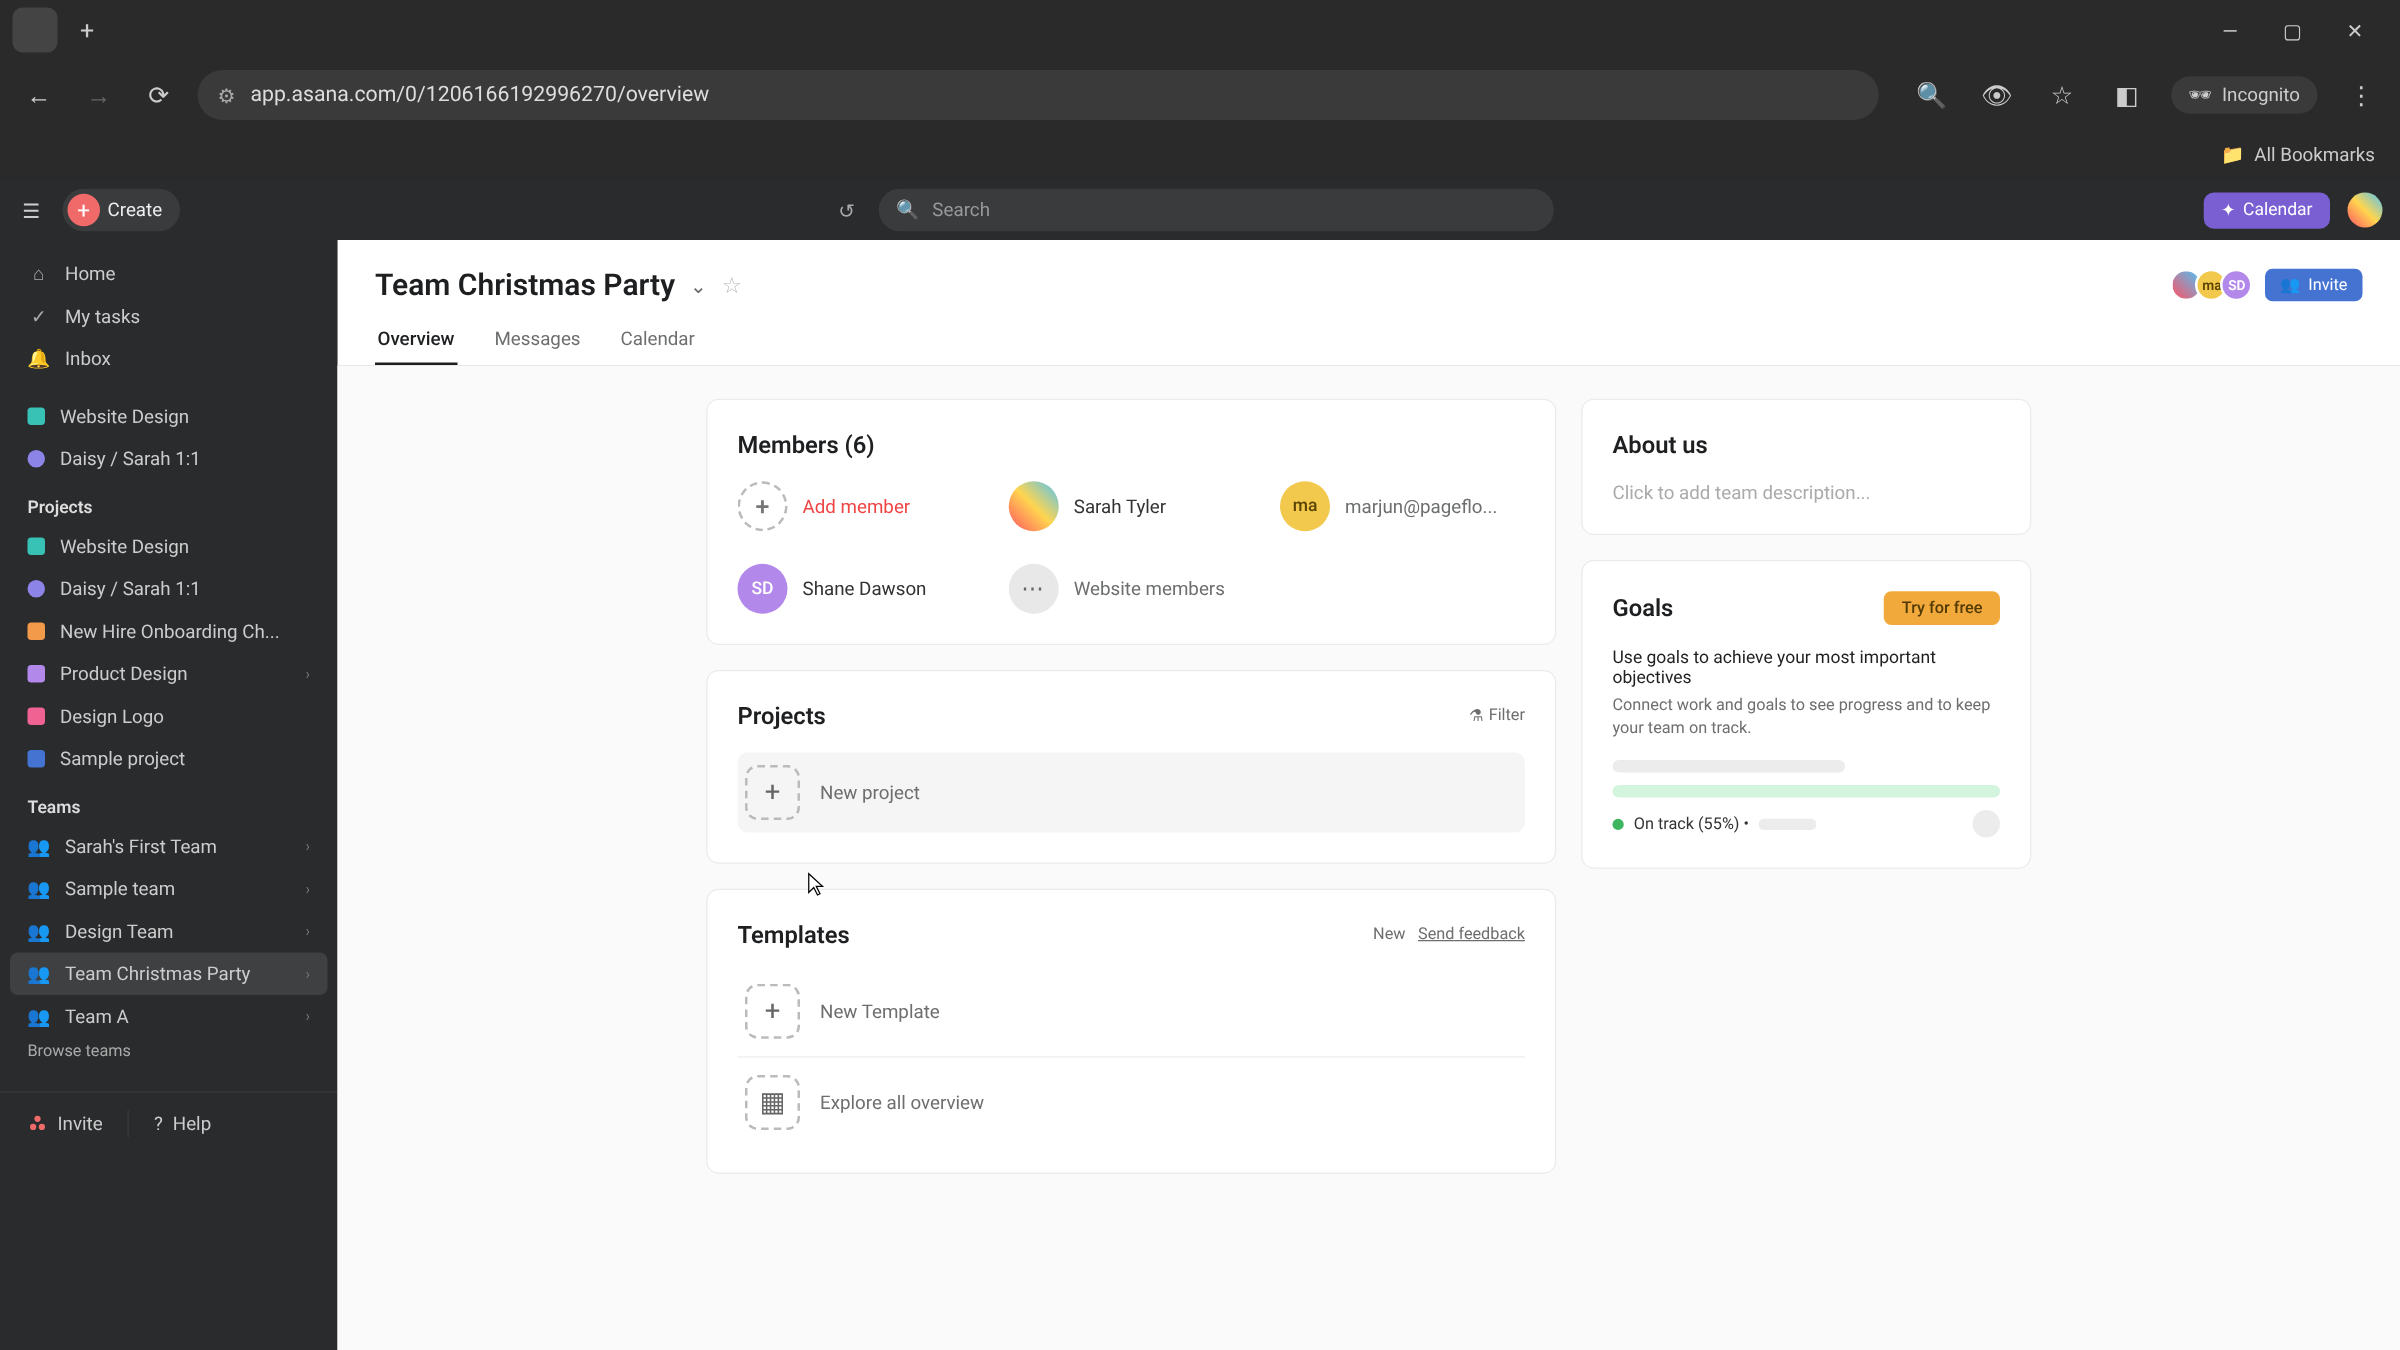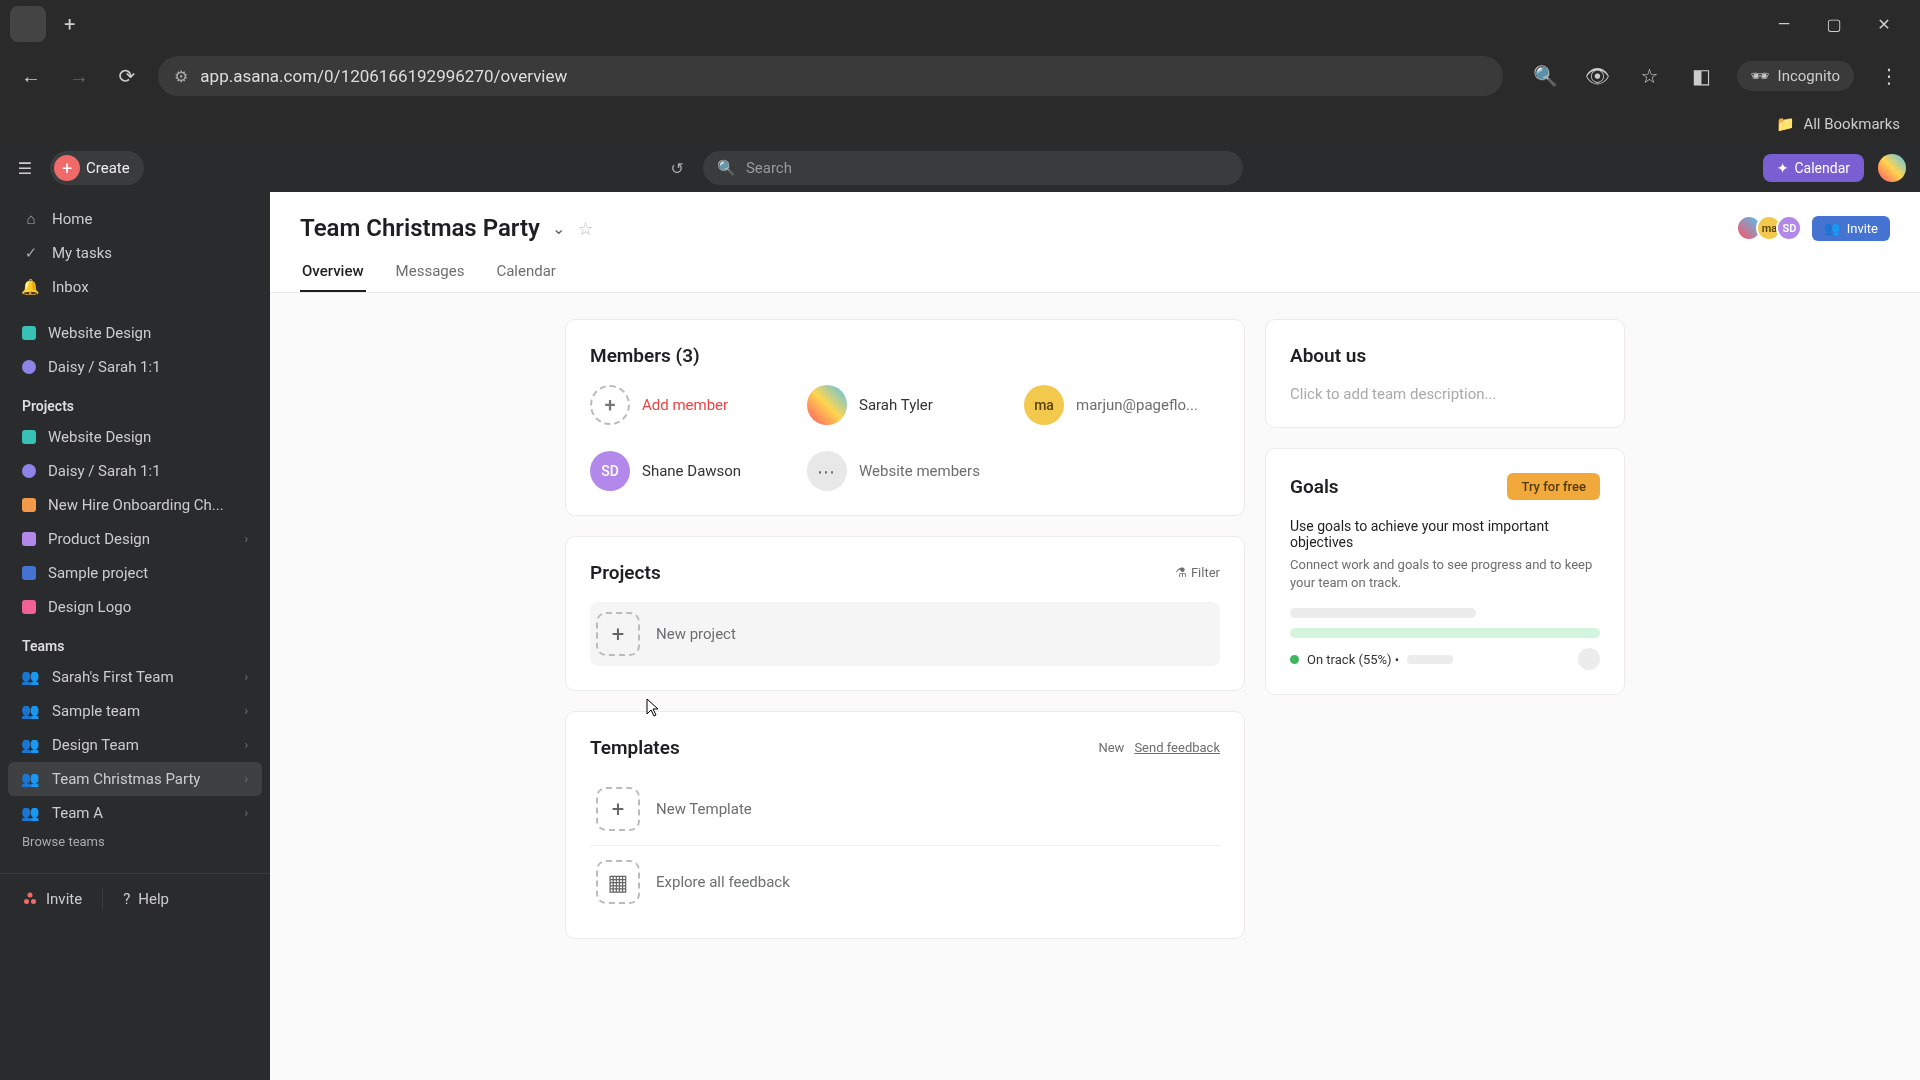--- a/index.html
+++ b/index.html
@@ -216,26 +216,26 @@
       <div class="side-item">
           <span class="proj-square c-orange"></span>
           <span>New Hire Onboarding Ch...</span>
         </div>
       <div class="side-item">
           <span class="proj-square c-lav"></span>
           <span>Product Design</span>
           <span class="side-chevron">›</span>
         </div>
       <div class="side-item">
+          <span class="proj-square c-pink"></span>
+          <span>Design Logo</span>
+        </div>
+      <div class="side-item">
           <span class="proj-square c-darkblue"></span>
           <span>Sample project</span>
-        </div>
-      <div class="side-item">
-          <span class="proj-square c-pink"></span>
-          <span>Design Logo</span>
         </div>
 
       <div class="side-section-label">Teams</div>
       <div class="side-item">
           <span class="side-icon">👥</span>
           <span>Sarah's First Team</span>
           <span class="side-chevron">›</span>
         </div>
       <div class="side-item">
           <span class="side-icon">👥</span>
@@ -300,21 +300,21 @@
           <div class="tab-item active">Overview</div>
           <div class="tab-item">Messages</div>
           <div class="tab-item">Calendar</div>
         </div>
       </div>
 
       <div class="page-body">
         <div class="col-main">
 
           <div class="card">
-            <div class="card-title">Members (3)</div>
+            <div class="card-title">Members (6)</div>
             <div class="members-grid">
               <div class="member-item">
                 <div class="member-avatar dashed">+</div>
                 <span style="color:#ef4444">Add member</span>
               </div>
               <div class="member-item">
                 <div class="member-avatar" style="background:linear-gradient(45deg,#ff5263,#ffd54f,#4fc3f7)"></div>
                 <span>Sarah Tyler</span>
               </div>
               <div class="member-item">
@@ -354,21 +354,21 @@
                 <span class="send-feedback">Send feedback</span>
               </span>
             </div>
             <div class="proj-row">
               <div class="pill-box">+</div>
               <span class="proj-label">New Template</span>
             </div>
             <div style="border-top:1px solid #eee;margin:4px 0"></div>
             <div class="proj-row">
               <div class="pill-box">▦</div>
-              <span class="proj-label">Explore all feedback</span>
+              <span class="proj-label">Explore all overview</span>
             </div>
           </div>
         </div>
 
         <div class="col-side">
 
           <div class="card">
             <div class="card-title">About us</div>
             <div class="about-placeholder">Click to add team description...</div>
           </div>

